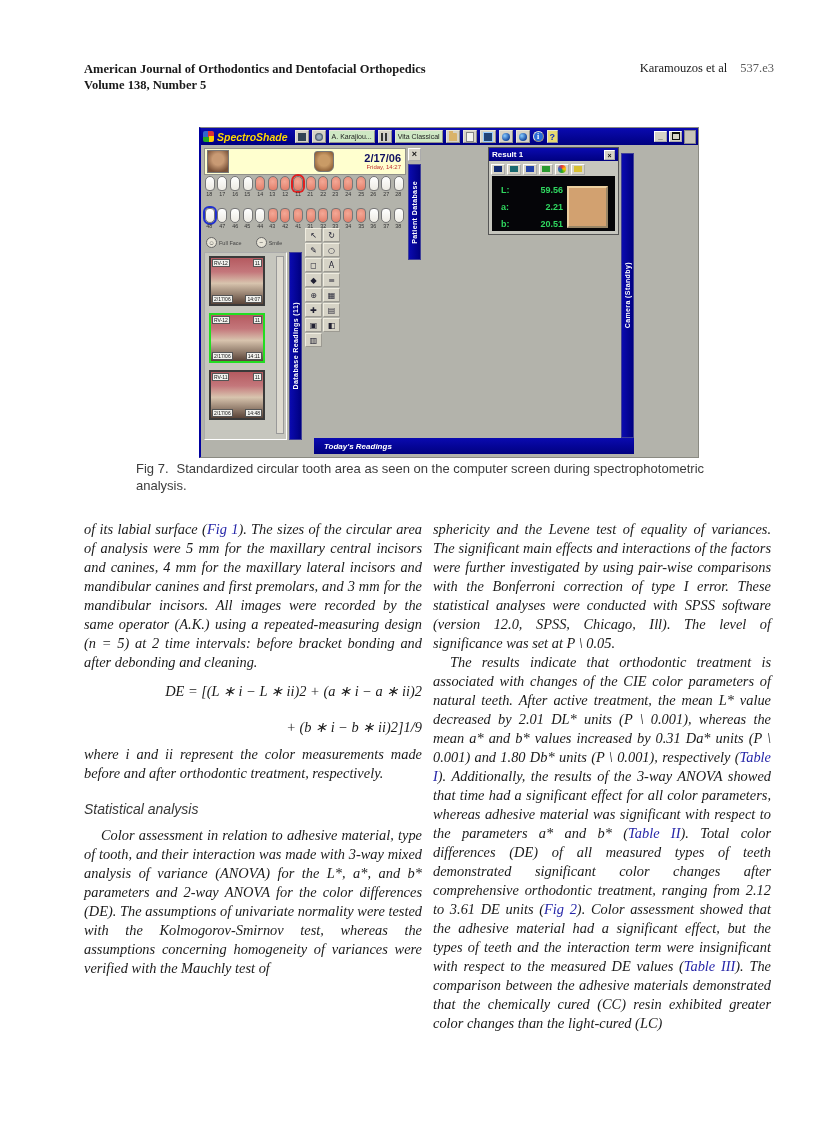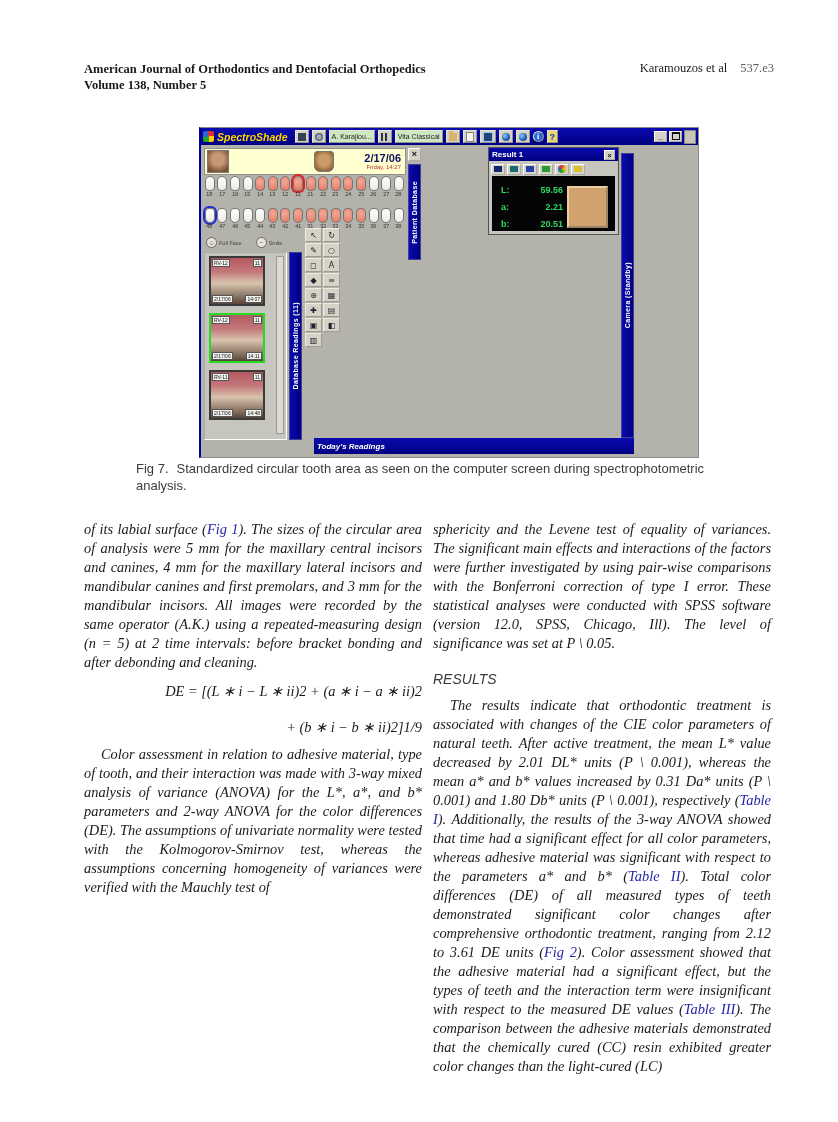--- a/index.html
+++ b/index.html
@@ -113,21 +113,21 @@
   .t-cright{left:51%;top:18%;width:29%;height:78%;}
   .t-right{left:83%;top:26%;width:24%;height:62%;}
   .shadow-bottom{position:absolute;left:0;right:0;bottom:0;height:16%;background:linear-gradient(0deg,#0b0805,rgba(11,8,5,0));}
   .marker-circle{position:absolute;left:25%;top:32%;width:38px;height:38px;border:1px dashed rgba(255,255,255,.7);border-radius:50%;}
   .marker-dot{position:absolute;left:29%;top:33%;width:4px;height:5px;background:#e83818;border-radius:50%;}
   .vscroll{position:absolute;right:1px;top:14px;width:9px;bottom:9px;background:#d8d5c8;border:1px solid #999;box-sizing:border-box;}
   .hscroll{position:absolute;left:1px;right:10px;bottom:1px;height:8px;background:#d8d5c8;border:1px solid #999;box-sizing:border-box;}
 
   
   .todaybar{position:absolute;left:113px;top:293px;width:320px;height:16px;background:linear-gradient(#0a0ab0,#000080);
-       display:flex;align-items:center;padding-left:3px;box-sizing:border-box;}
+       display:flex;align-items:center;padding-left:10px;box-sizing:border-box;}
   .todaybar span{color:#fff;font-weight:bold;font-style:italic;font-size:8px;}
 
   
   .reswin{position:absolute;left:267px;top:2px;width:131px;height:88px;background:#c6c6be;border:1px solid #555;box-sizing:border-box;z-index:5;margin-left:20px;}
   .reswin .wtitle{height:13px;background:linear-gradient(#0a0ab0,#000080);color:#fff;font-weight:bold;font-size:8px;
        display:flex;align-items:center;padding:0 3px;}
   .reswin .wtitle .sp{flex:1;}
   .res-tools{height:14px;display:flex;gap:2px;align-items:center;padding:1px 2px;}
   .rtb{width:14px;height:11px;border:1px outset #fff;background:#d6d3c6;box-sizing:border-box;display:flex;align-items:center;justify-content:center;}
   .rtb .ri{width:8px;height:6px;}
@@ -473,22 +473,23 @@
   <div class="caption">
     <span class="cap-tag">Fig 7.</span><span>Standardized circular tooth area as seen on the computer screen during spectrophotometric analysis.</span>
   </div>
 
   <div class="col col-l">
     <p class="para"><span>of its labial surface (</span><span class="ref">Fig 1</span><span>). The sizes of the circular area of analysis were 5 mm for the maxillary central incisors and canines, 4 mm for the maxillary lateral incisors and mandibular canines and first premolars, and 3 mm for the mandibular incisors. All images were recorded by the same operator (A.K.) using a repeated-measuring design (n = 5) at 2 time intervals: before bracket bonding and after debonding and cleaning.</span></p>
     <div class="equation">
       <div class="eq1">DE = [(L ∗ i  −  L ∗ ii)2 + (a ∗ i  −  a ∗ ii)2</div>
       <div class="eq2">+ (b ∗ i  −  b ∗ ii)2]1/9</div>
     </div>
+    <p class="para">where i and ii represent the color measurements made before and after orthodontic treatment, respectively.</p>
+    <h3 class="subhead">Statistical analysis</h3>
     <p class="para ind">Color assessment in relation to adhesive material, type of tooth, and their interaction was made with 3-way mixed analysis of variance (ANOVA) for the L*, a*, and b* parameters and 2-way ANOVA for the color differences (DE). The assumptions of univariate normality were tested with the Kolmogorov-Smirnov test, whereas the assumptions concerning homogeneity of variances were verified with the Mauchly test of</p>
   </div>
 
   <div class="col col-r">
     <p class="para">sphericity and the Levene test of equality of variances. The significant main effects and interactions of the factors were further investigated by using pair-wise comparisons with the Bonferroni correction of type I error. These statistical analyses were conducted with SPSS software (version 12.0, SPSS, Chicago, Ill). The level of significance was set at P \ 0.05.</p>
-    <h3 class="subhead">RESULTS</h3>
     <p class="para ind"><span>The results indicate that orthodontic treatment is associated with changes of the CIE color parameters of natural teeth. After active treatment, the mean L* value decreased by 2.01 DL* units (P \ 0.001), whereas the mean a* and b* values increased by 0.31 Da* units (P \ 0.001) and 1.80 Db* units (P \ 0.001), respectively (</span><span class="ref">Table I</span><span>). Additionally, the results of the 3-way ANOVA showed that time had a significant effect for all color parameters, whereas adhesive material was significant with respect to the parameters a* and b* (</span><span class="ref">Table II</span><span>). Total color differences (DE) of all measured types of teeth demonstrated significant color changes after comprehensive orthodontic treatment, ranging from 2.12 to 3.61 DE units (</span><span class="ref">Fig 2</span><span>). Color assessment showed that the adhesive material had a significant effect, but the types of teeth and the interaction term were insignificant with respect to the measured DE values (</span><span class="ref">Table III</span><span>). The comparison between the adhesive materials demonstrated that the chemically cured (CC) resin exhibited greater color changes than the light-cured (LC)</span></p>
   </div>
 
 </div>
 
 </body></html>

